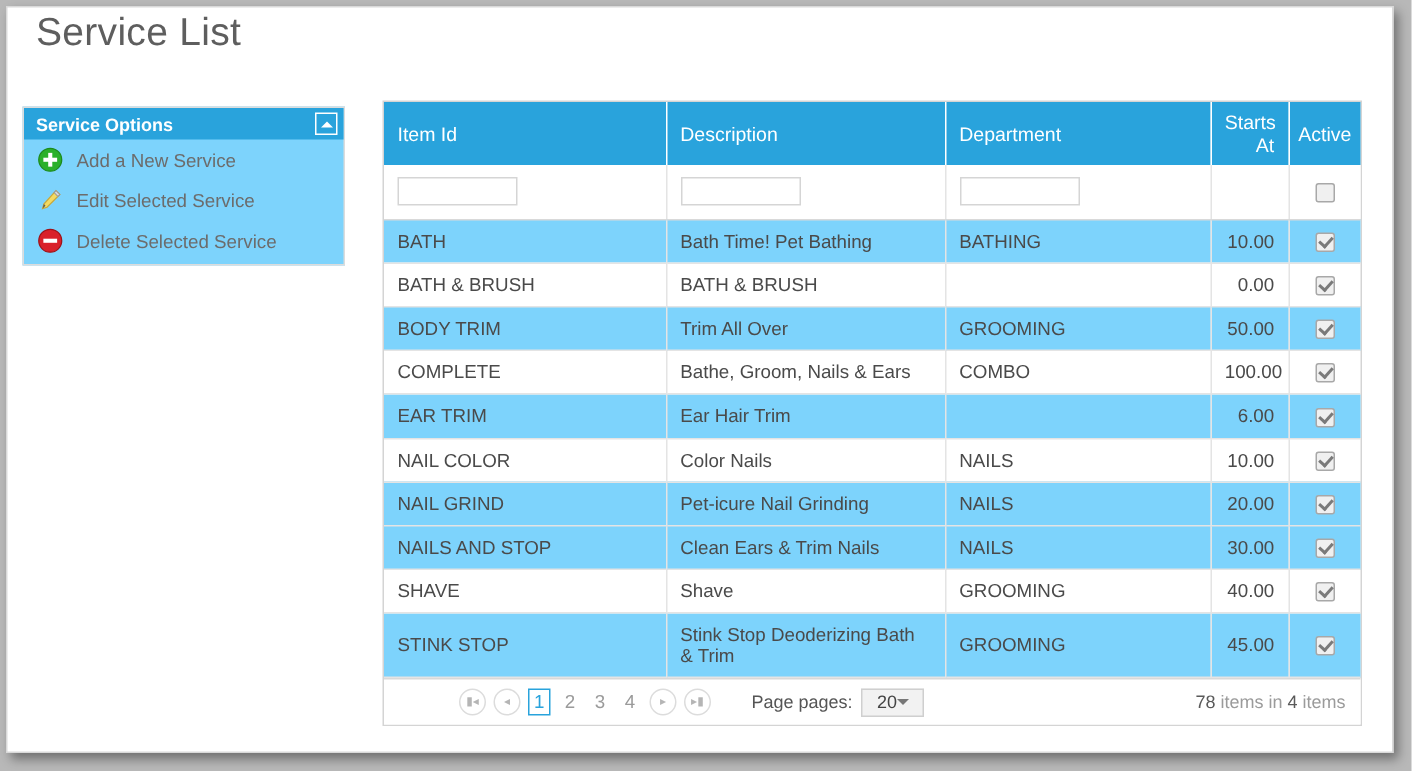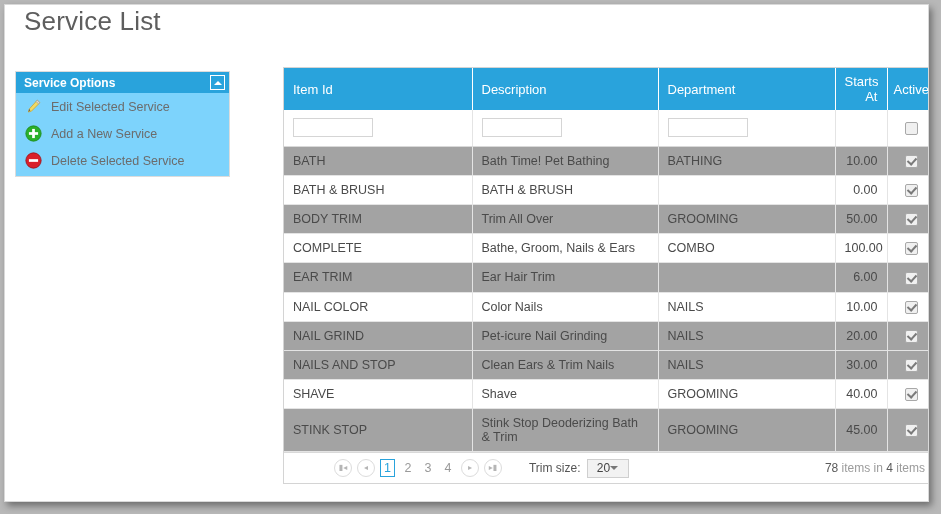--- a/index.html
+++ b/index.html
@@ -94,21 +94,21 @@
     width: 17px; height: 17px;
     margin-right: 9px;
     flex: 0 0 auto;
     display: block;
   }
   .opt-label { white-space: nowrap; }
 
   
   #grid {
     position: absolute;
-    left: 278px;
+    left: 250px;
     top: 62px;
     width: 653px;
     border: 1px solid #d4d4d4;
     box-sizing: border-box;
     background: #ffffff;
   }
   table.grid-table {
     border-collapse: collapse;
     width: 100%;
     table-layout: fixed;
@@ -153,21 +153,21 @@
 
   tr.data-row td {
     padding: 7px 9px;
     color: #4a4a4a;
     border-right: 1px solid #e4e4e4;
     border-bottom: 1px solid #e4e4e4;
     vertical-align: middle;
     box-sizing: border-box;
   }
   tr.data-row td:last-child { border-right: none; }
-  tr.data-row.alt td { background: #a3a3a3; }
+  tr.data-row.alt td { background: #7dd3fc; }
   tr.data-row td.num { text-align: right; }
   tr.data-row td.ctr { text-align: center; }
 
   
   .cbx {
     display: inline-block;
     width: 13px;
     height: 13px;
     border: 1px solid #a8a8a8;
     background: #f0f0f0;
@@ -279,34 +279,34 @@
   <div id="options-panel">
     <div id="options-header">
       <span>Service Options</span>
       <span id="collapse-btn">
         <span class="tri"></span>
       </span>
     </div>
 
     <div class="opt-item">
       <svg class="opt-icon" viewBox="0 0 20 20">
+        <circle cx="10" cy="10" r="9" fill="#2ab02a" stroke="#1d8a1d" stroke-width="1"></circle>
+        <rect x="8.4" y="4.6" width="3.2" height="10.8" fill="#ffffff"></rect>
+        <rect x="4.6" y="8.4" width="10.8" height="3.2" fill="#ffffff"></rect>
+      </svg>
+      <span class="opt-label">Add a New Service</span>
+    </div>
+
+    <div class="opt-item">
+      <svg class="opt-icon" viewBox="0 0 20 20">
         <polygon points="14.5,2.5 17.5,5.5 7.5,15.5 4,16.5 5,13" fill="#f2da63" stroke="#c9a93a" stroke-width="1"></polygon>
         <polygon points="14.5,2.5 17.5,5.5 16,7 13,4" fill="#d9d9d9" stroke="#9a9a9a" stroke-width="0.8"></polygon>
         <polygon points="4,16.5 5,13 6.3,14.3" fill="#5a5a5a"></polygon>
       </svg>
       <span class="opt-label">Edit Selected Service</span>
-    </div>
-
-    <div class="opt-item">
-      <svg class="opt-icon" viewBox="0 0 20 20">
-        <circle cx="10" cy="10" r="9" fill="#2ab02a" stroke="#1d8a1d" stroke-width="1"></circle>
-        <rect x="8.4" y="4.6" width="3.2" height="10.8" fill="#ffffff"></rect>
-        <rect x="4.6" y="8.4" width="10.8" height="3.2" fill="#ffffff"></rect>
-      </svg>
-      <span class="opt-label">Add a New Service</span>
     </div>
 
     <div class="opt-item">
       <svg class="opt-icon" viewBox="0 0 20 20">
         <circle cx="10" cy="10" r="9" fill="#d9202a" stroke="#9e1219" stroke-width="1"></circle>
         <rect x="4.6" y="8.4" width="10.8" height="3.2" fill="#ffffff"></rect>
       </svg>
       <span class="opt-label">Delete Selected Service</span>
     </div>
   </div>
@@ -422,21 +422,21 @@
       <span class="pg-btn">▮◂</span>
       <span class="pg-btn">◂</span>
       <span class="pg-num active">1</span>
       <span class="pg-num">2</span>
       <span class="pg-num">3</span>
       <span class="pg-num">4</span>
       <span class="pg-btn">▸</span>
       <span class="pg-btn">▸▮</span>
 
       <span id="page-size-wrap">
-        <span>Trim size:</span>
+        <span>Page pages:</span>
         <span id="page-size-select">
           <span>20</span>
           <span class="arrow"></span>
         </span>
       </span>
 
       <span id="pager-info">
         <b>78</b><span> items in </span><b>4</b><span> items</span>
       </span>
     </div>

